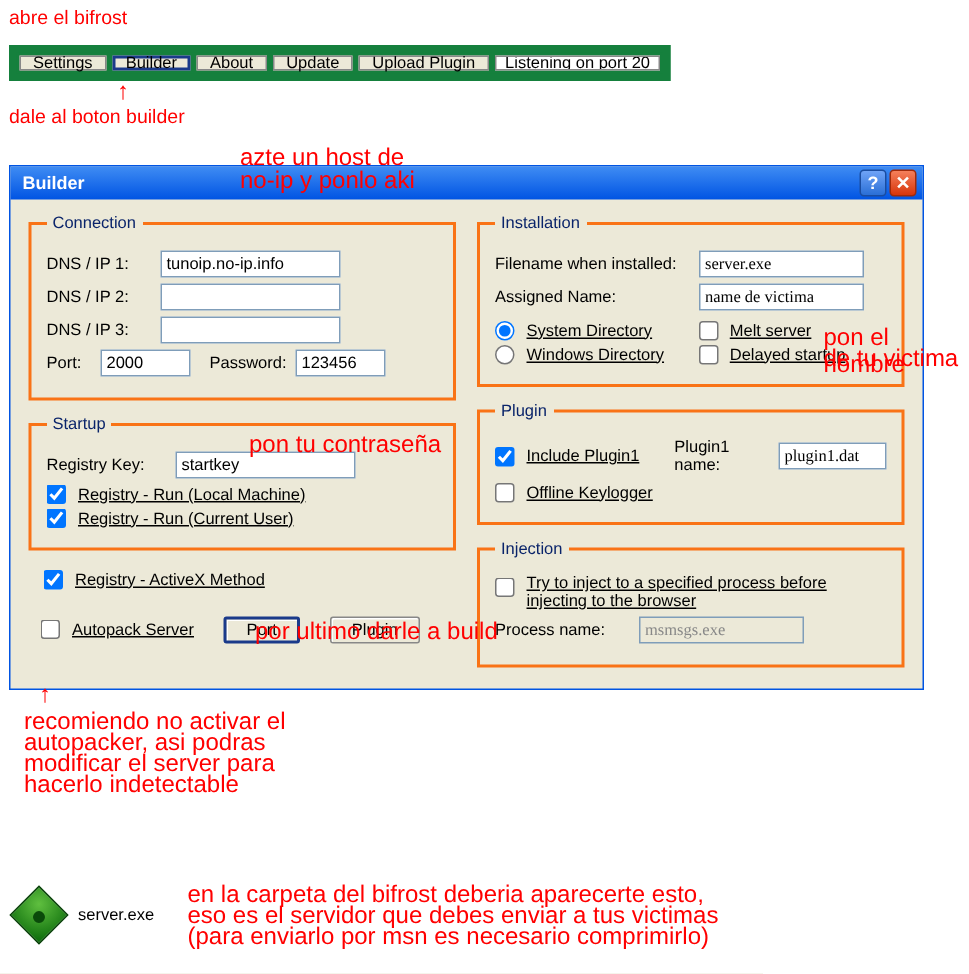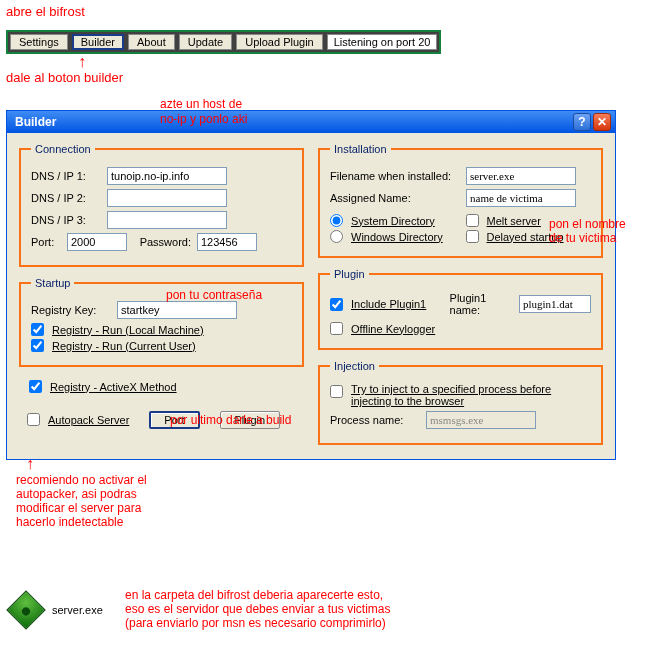--- a/index.html
+++ b/index.html
@@ -7,28 +7,28 @@
     margin: 0;
     padding: 0;
     font-family: Tahoma, Arial, sans-serif;
     font-size: 11px;
     background: #ffffff;
     width: 646px;
     height: 649px;
     position: relative;
   }
   .anno { color: #ff0000; font-size: 13px; position: absolute; }
-  .anno.small { font-size: 12px; }
+  .anno.small { font-size: 16px; }
 
   .toolbar {
     position: absolute;
     left: 6px; top: 30px;
     display: flex;
-    border: 2px solid #15803d;
-    background: #404040;
+    border: 5px solid #15803d;
+    background: #15803d;
     height: 24px;
   }
   .toolbar .tbtn {
     border: 1px solid #888;
     background: #ece9d8;
     margin: 2px;
     padding: 2px 8px;
     font-size: 11px;
     display: flex;
     align-items: center;

